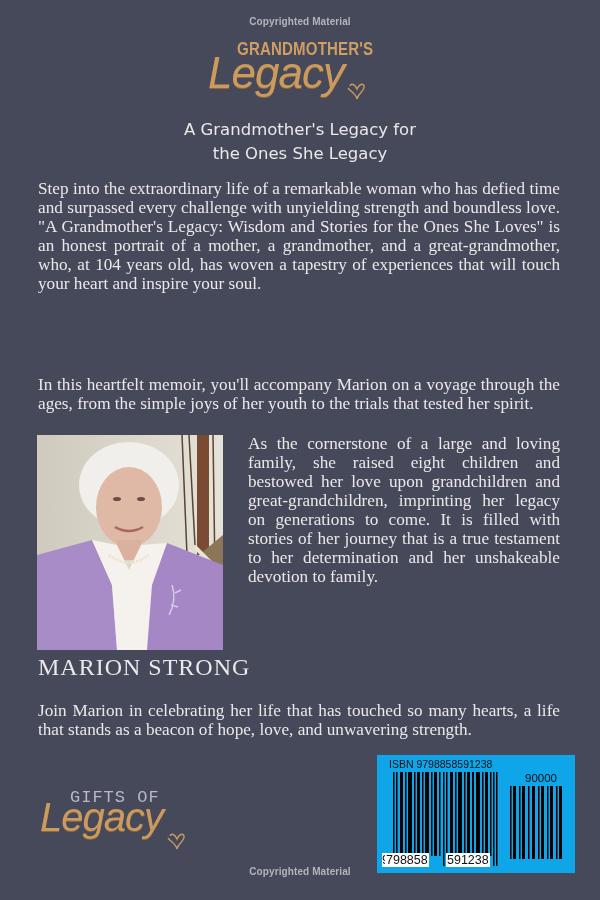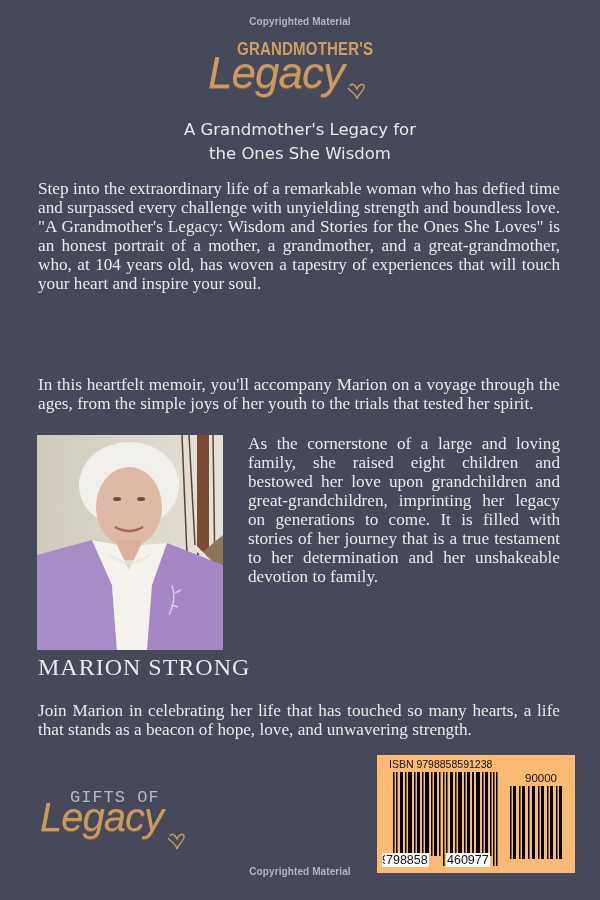--- a/index.html
+++ b/index.html
@@ -57,21 +57,21 @@
       position: absolute; left: 37px; top: 435px; width: 186px; height: 215px;
       overflow: hidden; background: #d9d5cb;
     }
     .photo-caption {
       position: absolute; left: 38px; top: 654px;
       font-size: 24px; letter-spacing: 1px; color: #ebe8ea;
     }
 
     .barcode-box {
       position: absolute; left: 377px; top: 755px; width: 198px; height: 118px;
-      background: #fdba74;
+      background: #0ea5e9;
       font-family: "Liberation Sans", "DejaVu Sans", sans-serif; color: #111;
     }
     .isbn-label { position: absolute; left: 12px; top: 3px; font-size: 10.5px; }
     .addon-label { position: absolute; left: 148px; top: 17px; font-size: 11.5px; }
     .bars-main { position: absolute; left: 16px; top: 17px; }
     .bars-addon { position: absolute; left: 133px; top: 31px; }
     .digits { position: absolute; font-size: 12.5px; background: #fff; top: 98px; }
     .d-first { left: 5px; }
     .d-g1 { left: 8px; padding: 0 1px; }
     .d-g2 { left: 69px; padding: 0 1px; }
@@ -95,21 +95,21 @@
 <div class="logo-top">
   <div class="gm">GRANDMOTHER'S</div>
   <div class="script legacy">Legacy</div>
   <svg class="heart" style="left:140px; top:46px;" width="22" height="20" viewBox="0 0 22 20">
     <path d="M2 6 C 5 10, 10 12, 11 17 C 12 11, 19 9, 18 4 C 17 1, 13 2, 11 7 C 9 2, 5 1, 4 4" fill="none" stroke="#c89a62" stroke-width="1.4"></path>
   </svg>
 </div>
 
 <div class="subtitle">
   <div>A Grandmother's Legacy for</div>
-  <div>the Ones She Wisdom</div>
+  <div>the Ones She Legacy</div>
 </div>
 
 <p class="para p1">Step into the extraordinary life of a remarkable woman who has defied time and surpassed every challenge with unyielding strength and boundless love. "A Grandmother's Legacy: Wisdom and Stories for the Ones She Loves" is an honest portrait of a mother, a grandmother, and a great-grandmother, who, at 104 years old, has woven a tapestry of experiences that will touch your heart and inspire your soul.</p>
 <p class="para p2">In this heartfelt memoir, you'll accompany Marion on a voyage through the ages, from the simple joys of her youth to the trials that tested her spirit.</p>
 
 <div class="photo">
   <svg width="186" height="215" viewBox="0 0 186 215">
     <defs>
       <linearGradient id="wall" x1="0" y1="0" x2="1" y2="0">
         <stop offset="0" stop-color="#cfcabd"></stop>
@@ -201,16 +201,16 @@
       <rect x="28" y="0" width="1.5" height="73"></rect>
         <rect x="31" y="0" width="3" height="73"></rect>
       <rect x="37" y="0" width="1.5" height="73"></rect>
         <rect x="40" y="0" width="3" height="73"></rect>
       <rect x="46" y="0" width="1.5" height="73"></rect>
         <rect x="49" y="0" width="3" height="73"></rect>
     </g>
   </svg>
   <div class="digits d-first">9</div>
   <div class="digits d-g1">798858</div>
-  <div class="digits d-g2">460977</div>
+  <div class="digits d-g2">591238</div>
 </div>
 
 <div class="watermark wm-bottom">Copyrighted Material</div>
 
 </body></html>

